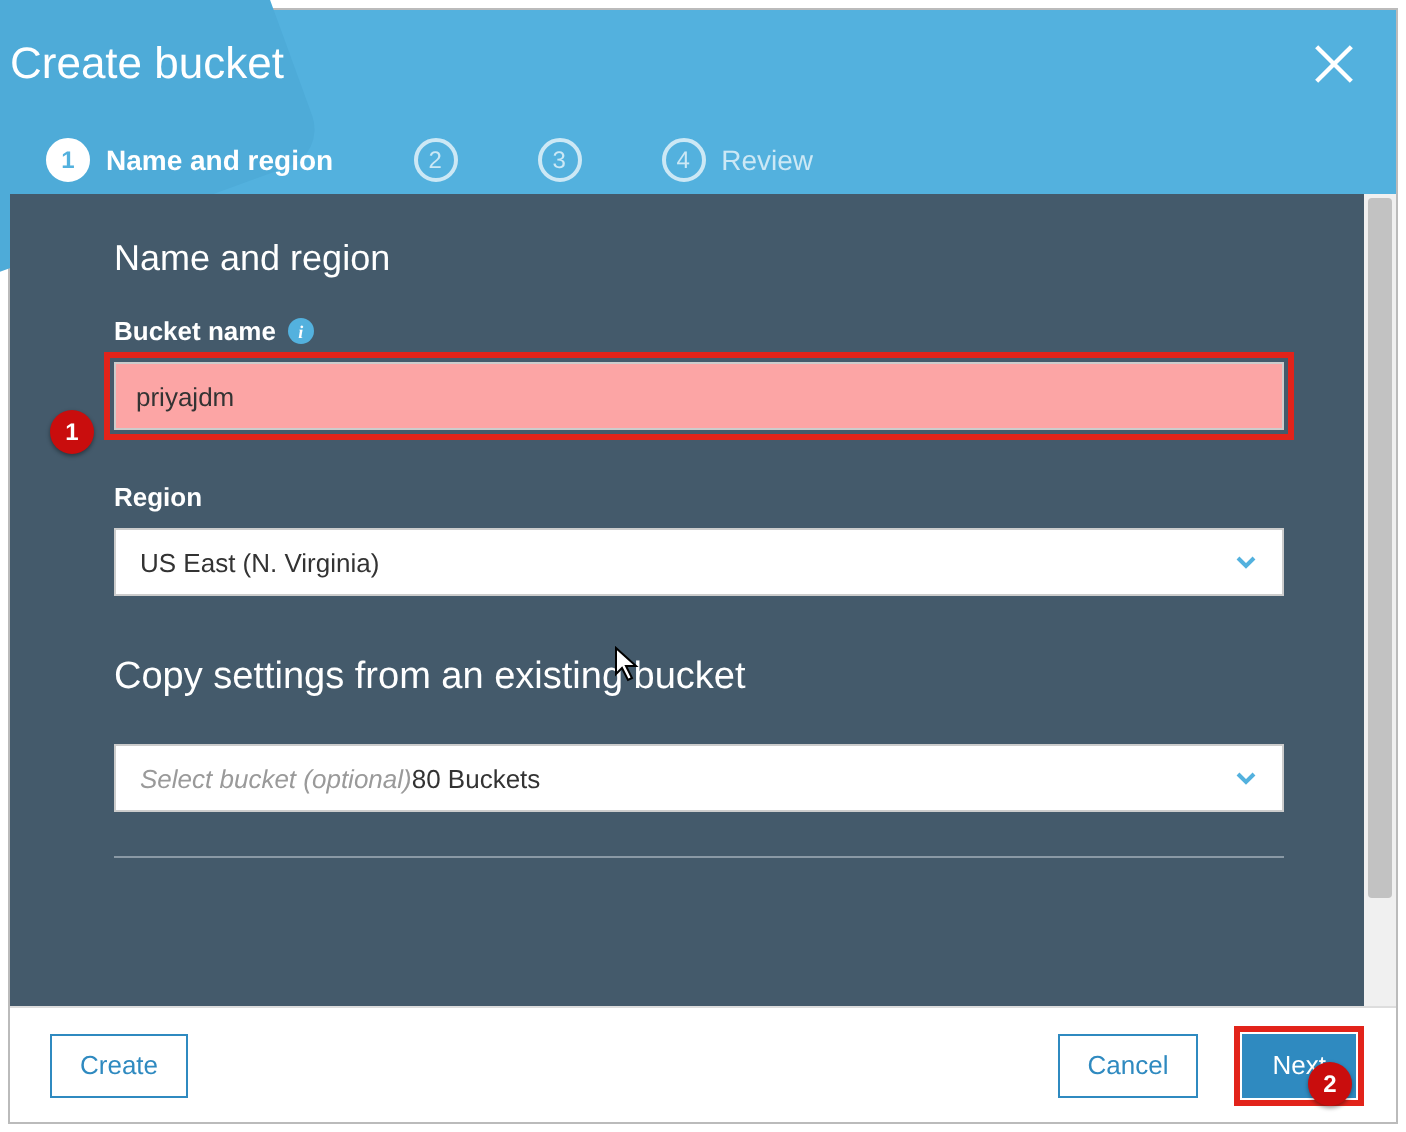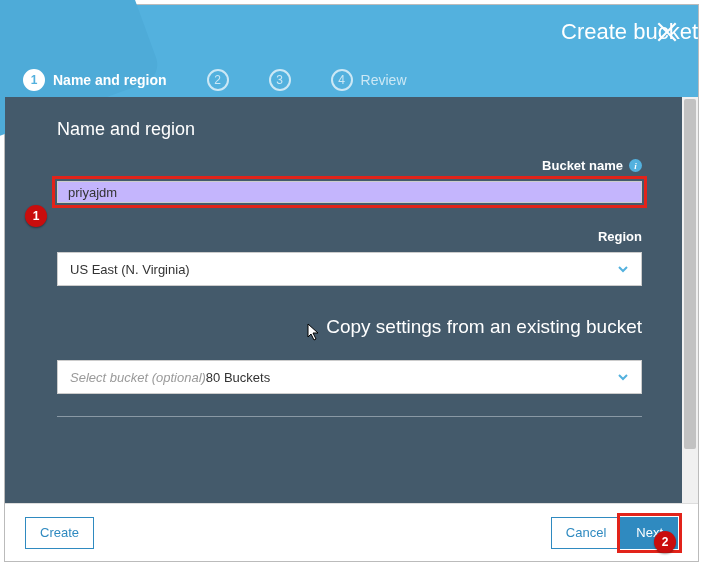--- a/index.html
+++ b/index.html
@@ -29,21 +29,21 @@
   .header .decoration {
     position: absolute;
     left: -60px; top: -30px;
     width: 200px; height: 140px;
     background: #4eabd8;
     transform: rotate(-20deg);
     border-radius: 20px;
   }
   .title {
     position: relative;
-    text-align: right;
+    text-align: left;
     font-size: 22px;
     font-weight: 400;
     padding-top: 14px;
   }
   .close-btn {
     position: absolute;
     right: 18px; top: 14px;
     width: 26px; height: 26px;
     cursor: pointer;
   }
@@ -85,31 +85,31 @@
     position: relative;
   }
   .scroll-thumb {
     position: absolute;
     left: 2px; right: 2px;
     top: 2px; height: 350px;
     background: #c2c2c2;
     border-radius: 2px;
   }
   .section-title { font-size: 18px; font-weight: 400; margin-bottom: 18px; }
-  .field-label { font-size: 13px; font-weight: 700; margin-bottom: 8px; display: flex; align-items: center; gap: 6px; justify-content: flex-end; }
+  .field-label { font-size: 13px; font-weight: 700; margin-bottom: 8px; display: flex; align-items: center; gap: 6px; }
   .info-icon {
     width: 13px; height: 13px; border-radius: 50%;
     background: #53b1de; color: #fff;
     font-size: 9px; font-weight: 700; font-style: italic;
     font-family: Georgia, serif;
     display: inline-flex; align-items: center; justify-content: center;
   }
   .input-wrap {
-    background: #c4b5fd;
-    height: 22px;
+    background: #fca5a5;
+    height: 34px;
     border: 1px solid #ccc;
     display: flex; 
     padding: 0 10px;
     position: relative;
   }
   .highlight-red { outline: 3px solid #e2231a; outline-offset: 2px; }
   .input-wrap input {
     border: none; outline: none; width: 100%;
     font-size: 13px; color: #333;
     background: transparent;
@@ -135,21 +135,21 @@
   .gap-md { height: 30px; }
   .hr { border: none; border-top: 1px solid #8a99a5; margin-top: 22px; }
 
   .footer {
     height: 58px;
     background: #fff;
     border-top: 1px solid #ddd;
     display: flex;
     align-items: center;
     padding: 0 20px;
-    gap: 0;
+    gap: 22px;
   }
   .btn {
     height: 32px;
     padding: 0 14px;
     font-size: 13px;
     border: 1px solid #2f8ac0;
     background: #fff;
     color: #2f8ac0;
     cursor: pointer;
     display: inline-flex; align-items: center;

